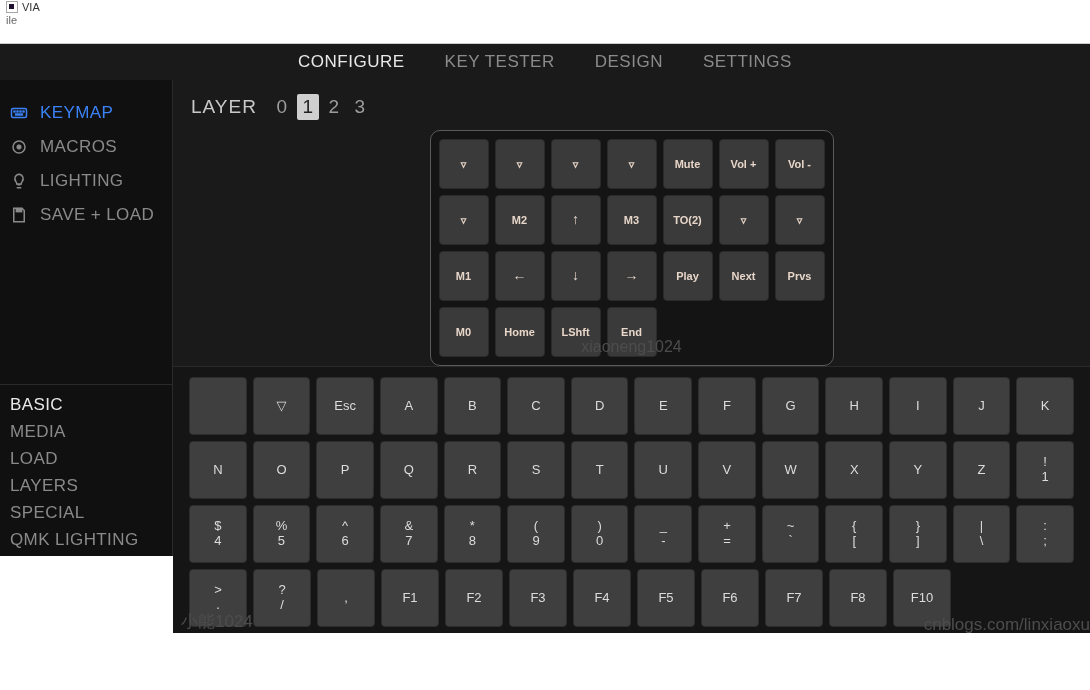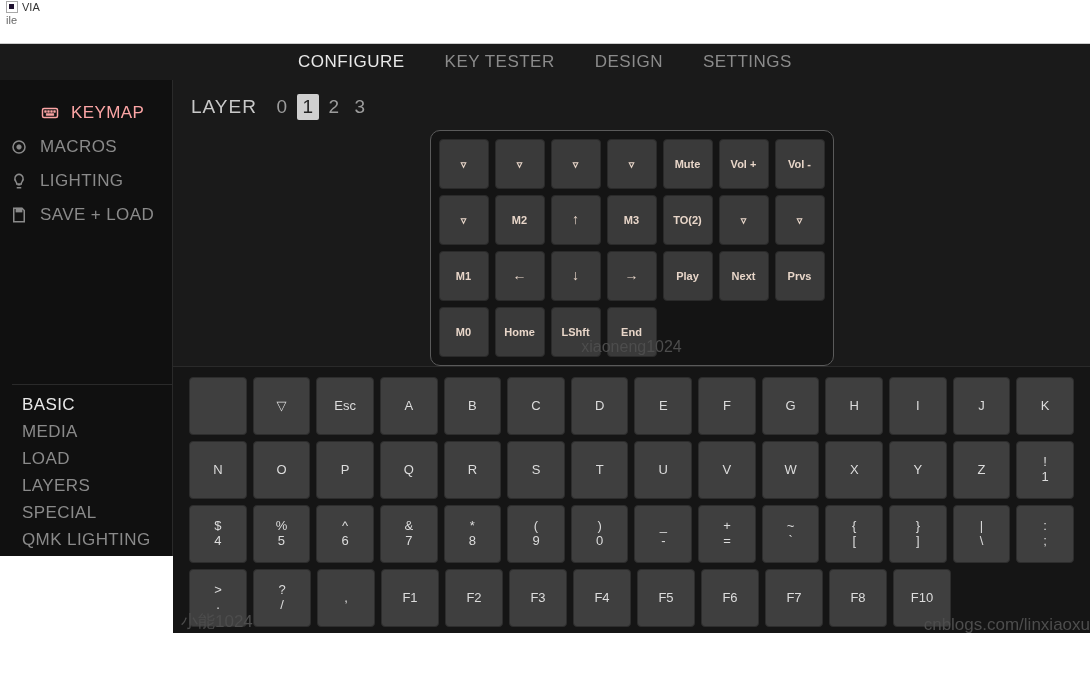--- a/index.html
+++ b/index.html
@@ -29,27 +29,27 @@
 
   .sidebar {
     width: 173px; background: #101010; border-right: 1px solid #2a2a2a;
     display: flex; flex-direction: column; padding-top: 16px;
   }
   .sidebar .sb-group { display: flex; flex-direction: column; }
   .sb-item {
     display: flex; align-items: center; gap: 12px; padding: 7px 10px;
     color: #8a8a8a; font-size: 17px; letter-spacing: 0.4px; cursor: pointer;
   }
-  .sb-item.active { color: #fca5a5; margin-left: 31px; }
+  .sb-item.active { color: #3b82f6; }
   .sb-icon { width: 18px; height: 18px; display:flex; align-items:center; justify-content:center; }
   .sb-icon svg { width:18px; height:18px; fill: currentColor; stroke: currentColor; }
 
   .sidebar-bottom {
     margin-top: auto; padding: 10px 10px 6px 10px; border-top: 1px solid #2a2a2a;
-    display: flex; flex-direction: column; gap: 7px; margin-left: 12px;
+    display: flex; flex-direction: column; gap: 7px;
   }
   .picker-cat { font-size: 17px; color: #8a8a8a; letter-spacing: 0.4px; cursor:pointer; }
   .picker-cat.active { color: #e9e9e9; }
 
   .main { flex:1; display:flex; flex-direction: column; min-width:0;justify-content:space-between; }
 
   .layers-row { display:flex; align-items:center; gap:14px; padding: 14px 0 0 18px; color:#b7b7b7; font-size:19px; }
   .layers-row .layers-label { color:#c9c9c9; letter-spacing:1px; }
   .layer-num { width:22px; height:26px; display:flex; align-items:center; justify-content:center; color:#9c9c9c; cursor:pointer; font-size:19px; }
   .layer-num.active { background:#cfcfcf; color:#222; border-radius:2px; }

